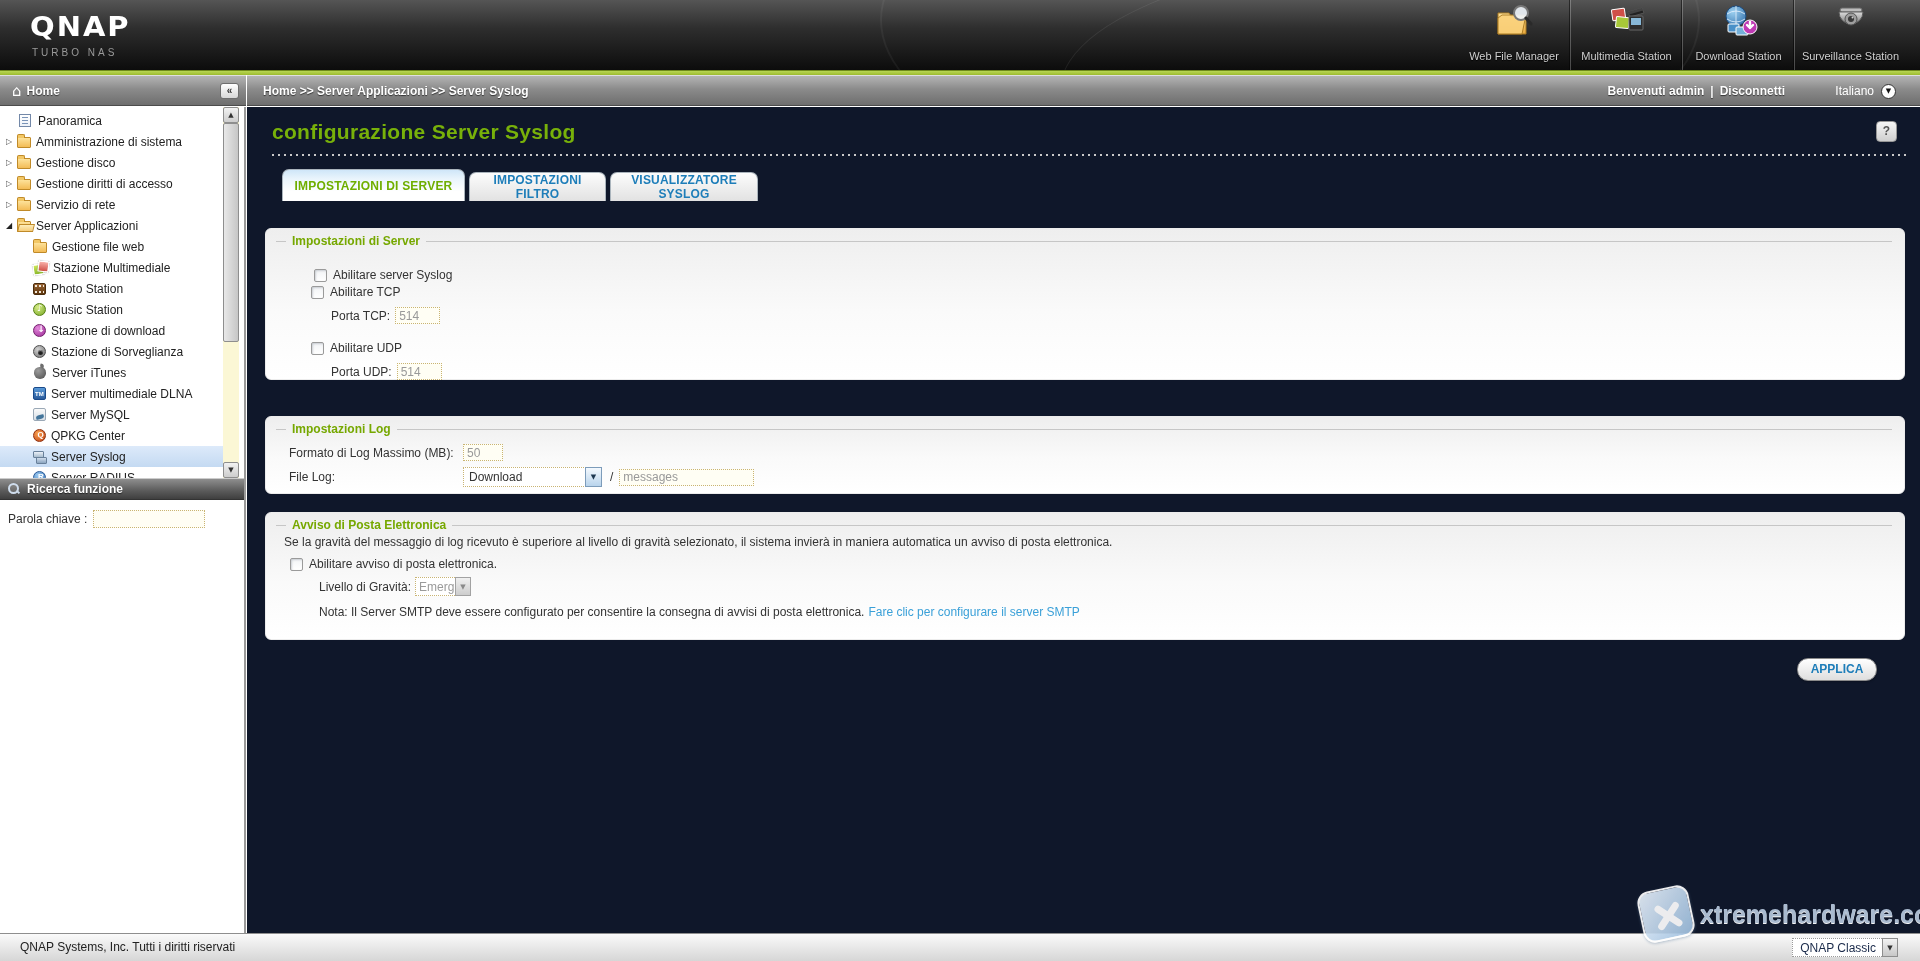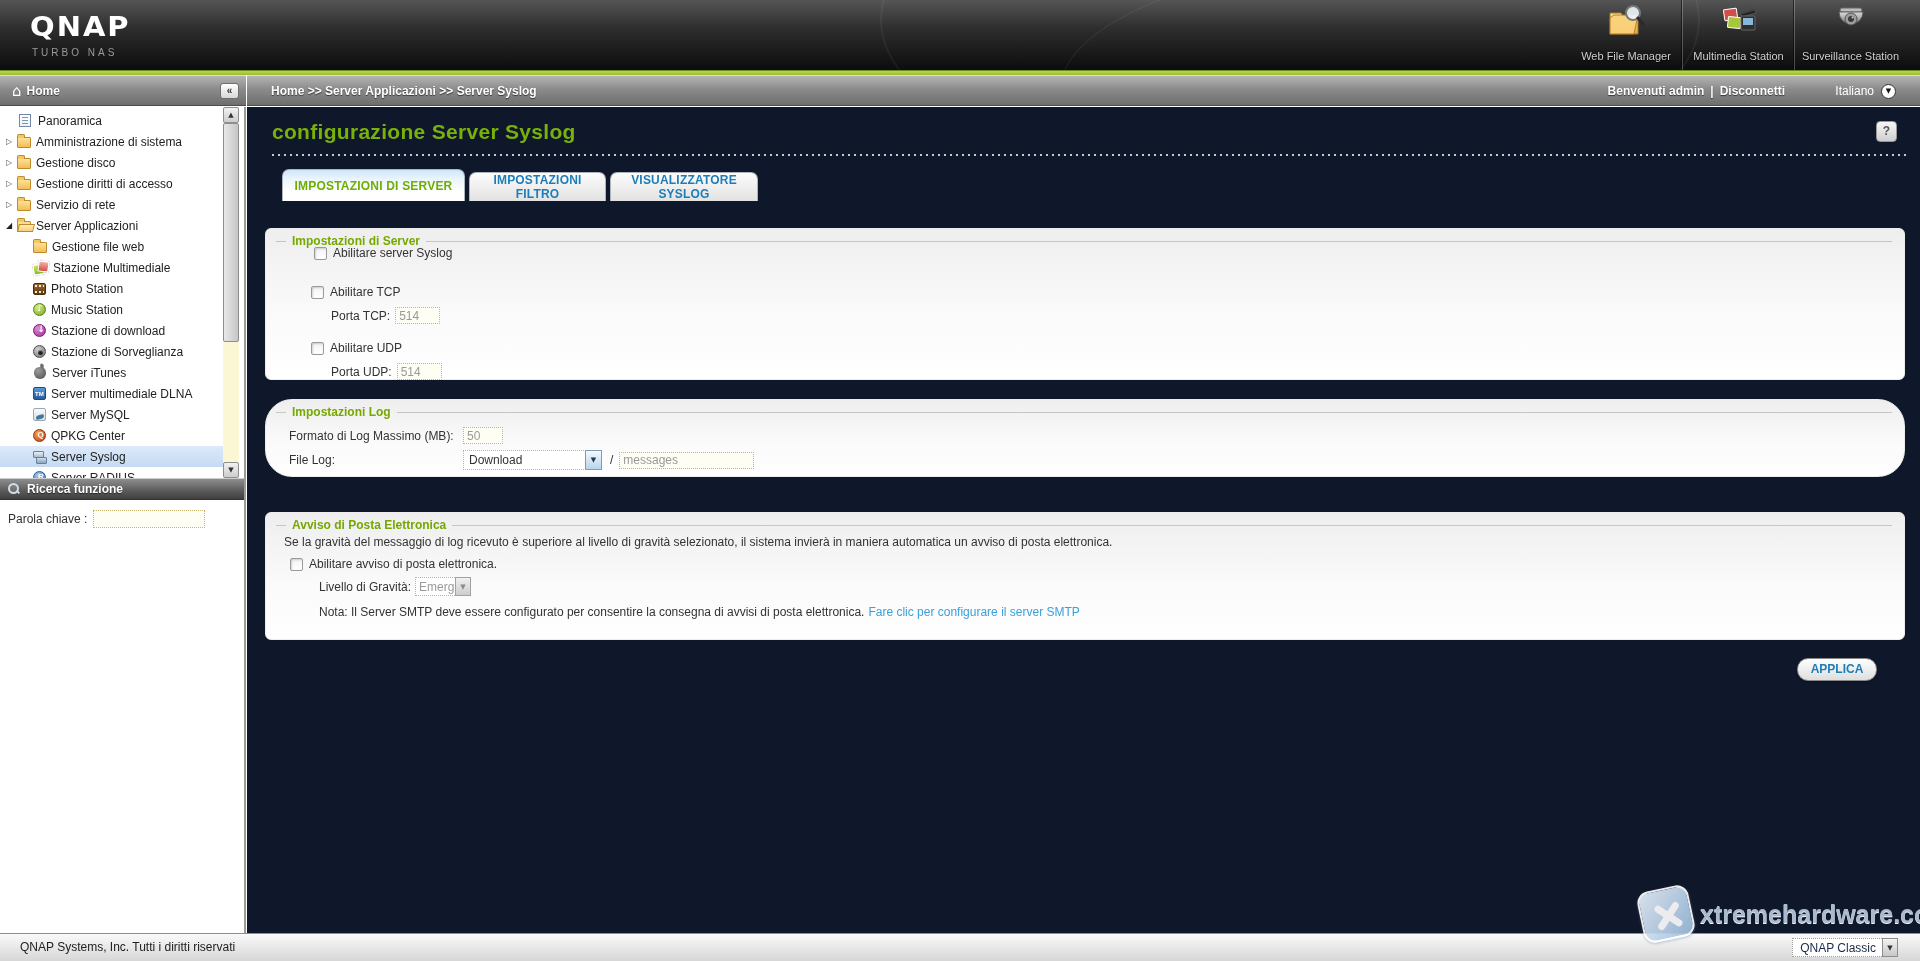--- a/index.html
+++ b/index.html
@@ -31,21 +31,21 @@
   #headerrow { position:absolute; left:0; top:75px; width:100%; height:31px; }
   .graybar { background:linear-gradient(180deg,#b4b4b4 0%,#8b8b8b 45%,#6e6e6e 100%);
     border-bottom:1px solid #4c4c4c; border-top:1px solid #dfdfdf; }
   #sidebar-header { position:absolute; left:0; top:0; width:246px; height:31px; display:flex; align-items:center; padding-left:12px; }
   .homeico::before { content:'⌂'; color:#fff; font-size:15px; margin-right:5px; font-family:"DejaVu Sans",sans-serif; }
   #sidebar-header .htitle { color:#fff; font-weight:bold; font-size:12px; text-shadow:0 1px 1px #333; }
   #collapse-btn { position:absolute; right:7px; top:7px; width:19px; height:16px;
     background:linear-gradient(#ffffff,#d8d8d8); border:1px solid #6e6e6e; border-radius:3px;
     color:#333; font-weight:bold; font-size:10px; text-align:center; line-height:14px; cursor:pointer; }
   #breadcrumb-bar { position:absolute; left:247px; top:0; right:0; height:31px; }
-  #breadcrumb { position:absolute; left:24px; top:0; line-height:30px; color:#fff; font-weight:bold; font-size:12px; text-shadow:0 1px 1px #333; }
+  #breadcrumb { position:absolute; left:16px; top:0; line-height:30px; color:#fff; font-weight:bold; font-size:12px; text-shadow:0 1px 1px #333; }
   #user-info { position:absolute; right:135px; top:0; line-height:30px; color:#fff; font-weight:bold; font-size:12px; text-shadow:0 1px 1px #333; }
   #user-info .sep { margin:0 6px; }
   #lang { position:absolute; right:24px; top:0; height:30px; display:flex; align-items:center; color:#fff; font-size:12px; }
   #lang .circ { margin-left:7px; width:15px; height:15px; border-radius:50%; background:#fff; border:1px solid #333;
     color:#111; font-size:7px; display:flex; align-items:center; justify-content:center; cursor:pointer; }
 
   
   #sidebar { position:absolute; left:0; top:107px; width:246px; height:826px; background:#fff;
     border-right:2px solid #9a9a9a; display:flex; flex-direction:column; }
   #tree { position:relative; height:371px; overflow:hidden; }
@@ -147,34 +147,34 @@
   .tab { border:1px solid #aab4bc; border-bottom:none; border-radius:7px 7px 0 0; cursor:pointer;
     display:flex; align-items:center; justify-content:center; font-weight:bold; font-size:12px; letter-spacing:.2px; }
   .tab.active { width:183px; height:32px; color:#6fae00;
     background:linear-gradient(180deg,#cfe6f8 0%,#e9f4fc 28%,#ffffff 70%); }
   .tab.inactive { height:29px; color:#1d7db9; background:linear-gradient(180deg,#fcfcfc 0%,#e2e2e2 100%);text-align:center; }
   .tab.t2 { width:137px; } .tab.t3 { width:148px; }
 
   .section { position:absolute; left:18px; right:15px; border:1px solid #ececec; border-radius:6px;
     background:linear-gradient(180deg,#eeeeee 0%,#fafafa 55%,#ffffff 100%); }
   #sec-server { top:121px; height:152px; }
-  #sec-log { top:292px; height:78px;border-radius:27px; }
+  #sec-log { top:309px; height:78px; }
   #sec-email { top:405px; height:128px; }
   .legend { position:absolute; left:10px; right:12px; top:5px; display:flex; align-items:center; }
   .legend .lshort { width:10px; border-top:1px solid #c6c6c6; }
   .legend .llong { flex:1; border-top:1px solid #c6c6c6; }
   .legend .ltext { color:#76a800; font-weight:bold; font-size:12px; padding:0 6px; white-space:nowrap; }
 
   .chk { width:13px; height:13px; border:1px solid #9a9a9a; border-radius:2px;
     background:linear-gradient(#f2f4f6,#ffffff); box-shadow:inset 1px 1px 2px rgba(120,130,140,.35); cursor:pointer; flex:0 0 13px; }
   .frow { position:absolute; display:flex; align-items:center; color:#333; }
   .frow .cl { margin-left:6px; cursor:default; }
   .w45 { width:45px; } .w40 { width:40px; } .w135 { width:135px; }
 
-  #sec-server .r1 { top:17px; left:24px;padding-left:24px; }
+  #sec-server .r1 { top:39px; left:24px;padding-left:24px; }
   #sec-server .r2 { top:56px; left:45px; }
   #sec-server .r3 { top:78px; left:65px; }
   #sec-server .r4 { top:112px; left:45px; }
   #sec-server .r5 { top:134px; left:65px; }
   .plabel { margin-right:5px; }
 
   #sec-log .r1 { top:27px; left:23px; }
   #sec-log .r2 { top:50px; left:23px; }
   #sec-log .llab { width:174px; }
   .combo { display:inline-flex; align-items:center; border:1px dotted #c9b473; background:#fff; height:20px; }
@@ -255,20 +255,39 @@
         <svg width="38" height="34" viewBox="0 0 38 34">
           <rect x="4" y="5" width="13" height="11" rx="1" fill="#d05048" stroke="#fff" transform="rotate(-8 10 10)"></rect>
           <rect x="8" y="13" width="13" height="11" rx="1" fill="#a8c838" stroke="#fff" transform="rotate(6 14 18)"></rect>
           <path d="M20 8 l14 -4 2 5 -14 4 z" fill="#222" stroke="#555"></path>
           <path d="M20 8 l14 -4 1 2.5 -14 4 z" fill="#444"></path>
           <rect x="21" y="12" width="14" height="14" rx="1" fill="#2e2e2e" stroke="#666"></rect>
           <rect x="23" y="14" width="10" height="7" fill="#88b8d8"></rect>
         </svg>
       </span>
       <span class="slabel">Multimedia Station</span>
+    </div>
+    <div class="station">
+      <span class="sicon">
+        <svg width="38" height="34" viewBox="0 0 38 34">
+          <defs>
+              <radialGradient id="gglobe" cx="0.35" cy="0.3" r="0.9">
+            <stop offset="0" stop-color="#9cd0f0"></stop>
+                <stop offset="1" stop-color="#2a6aa8"></stop>
+              </radialGradient>
+            </defs>
+          <circle cx="16" cy="12" r="10" fill="url(#gglobe)" stroke="#1c4c80"></circle>
+          <path d="M7 10 q9 -6 18 0 M7 15 q9 6 18 0 M16 2 v20" stroke="#e8f4ff" stroke-width="1" fill="none" opacity="0.8"></path>
+          <rect x="8" y="20" width="11" height="8" rx="1" fill="#4a90c8" stroke="#fff"></rect>
+          <rect x="16" y="23" width="12" height="8" rx="1" fill="#74b0d8" stroke="#fff"></rect>
+          <circle cx="30" cy="23" r="7" fill="#c03ab4" stroke="#fff"></circle>
+          <path d="M30 18 v6 m0 0 l-3 -3 m3 3 l3 -3" stroke="#fff" stroke-width="2.4" fill="none" stroke-linecap="round"></path>
+        </svg>
+      </span>
+      <span class="slabel">Download Station</span>
     </div>
     <div class="station">
       <span class="sicon">
         <svg width="38" height="34" viewBox="0 0 38 34">
           <defs>
               <linearGradient id="gdome" x1="0" y1="0" x2="0" y2="1">
             <stop offset="0" stop-color="#dcdcdc"></stop>
                 <stop offset="1" stop-color="#7e7e7e"></stop>
               </linearGradient>
             </defs>

